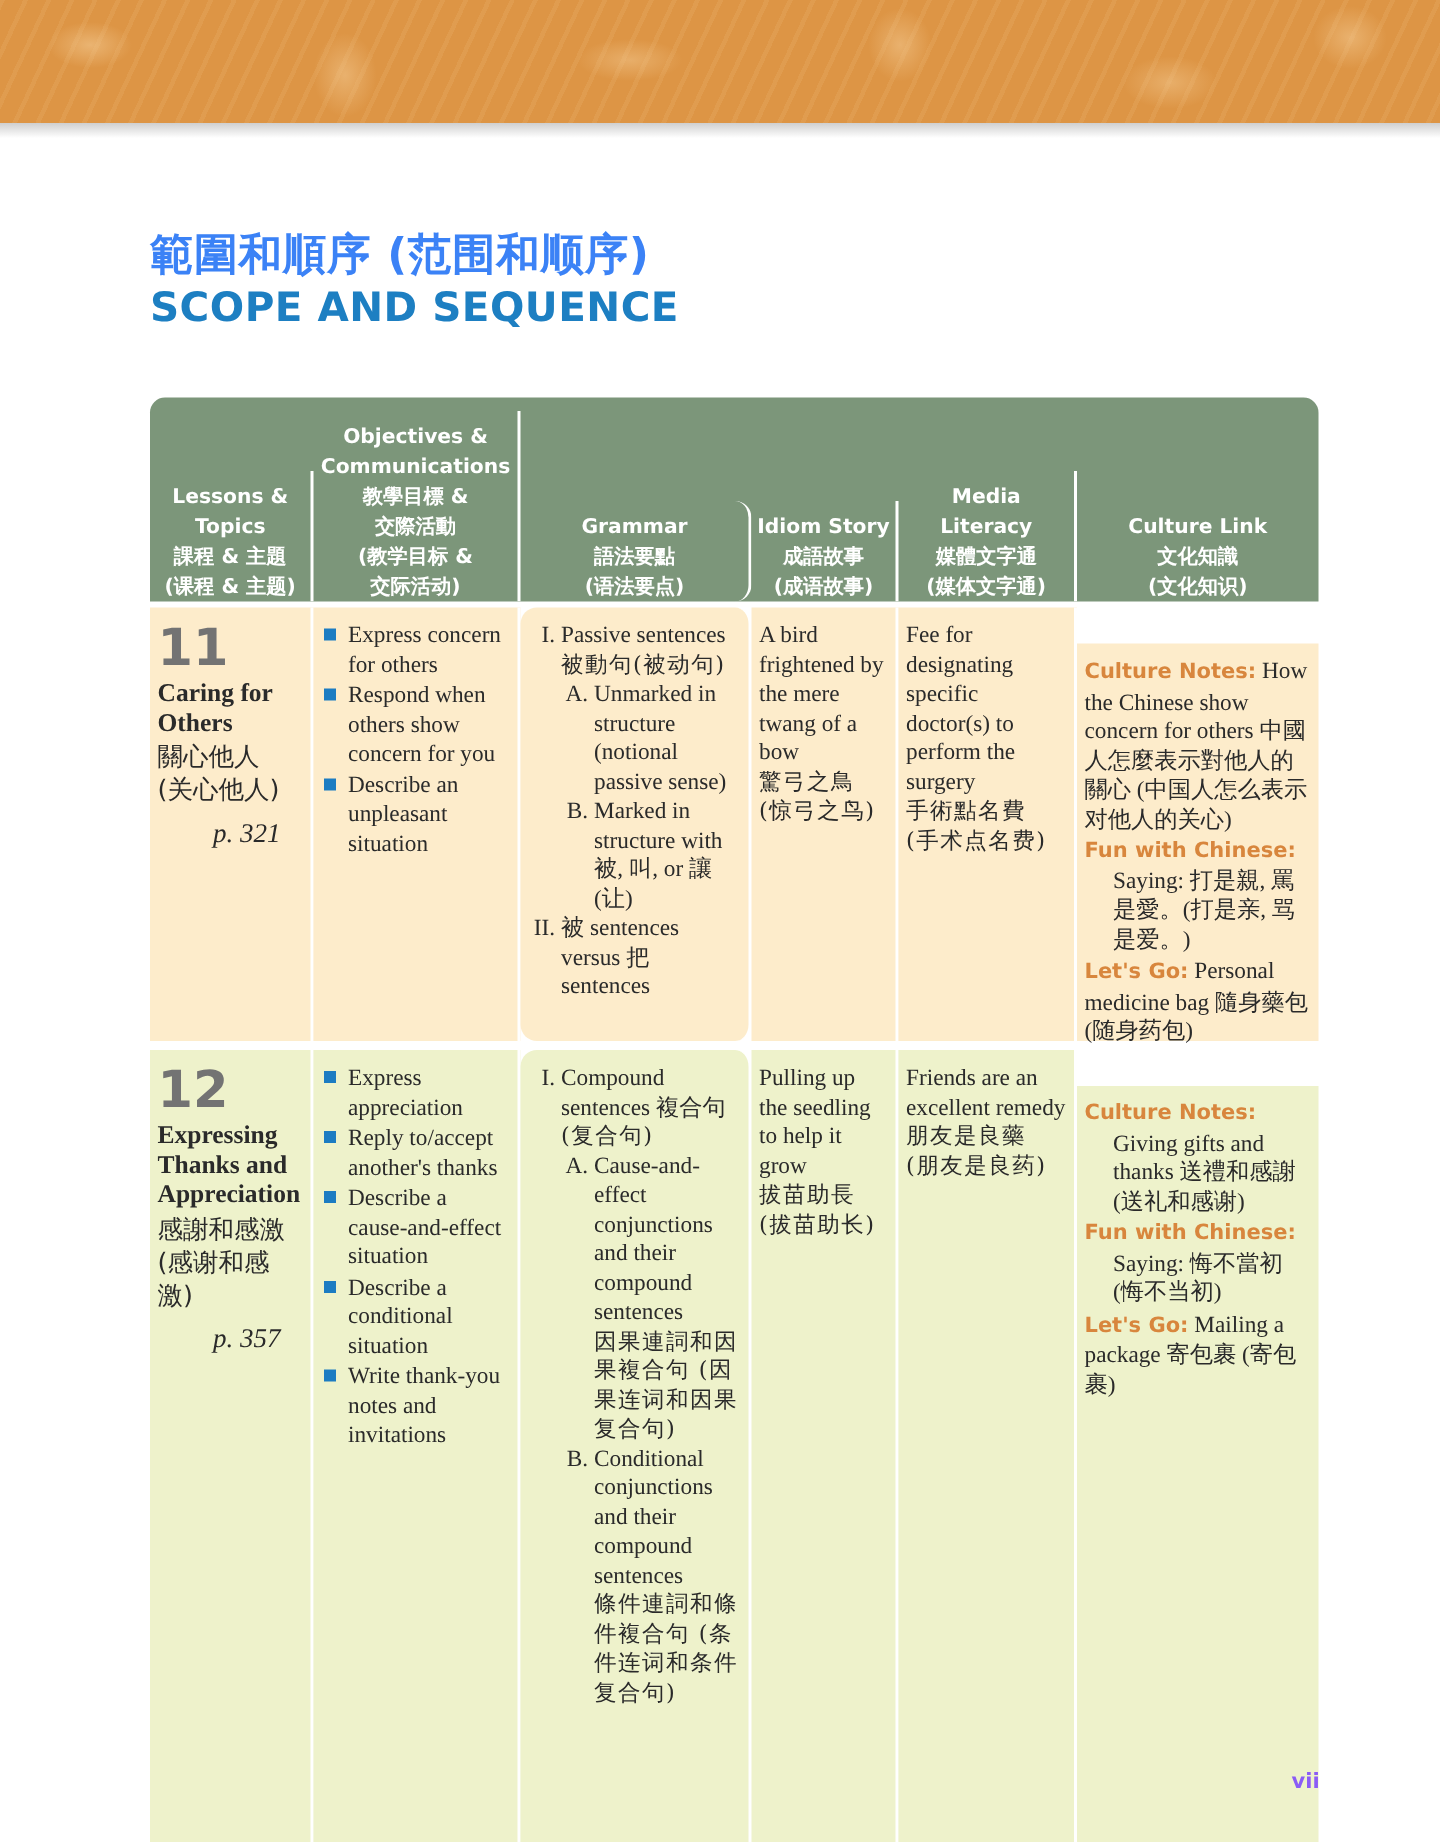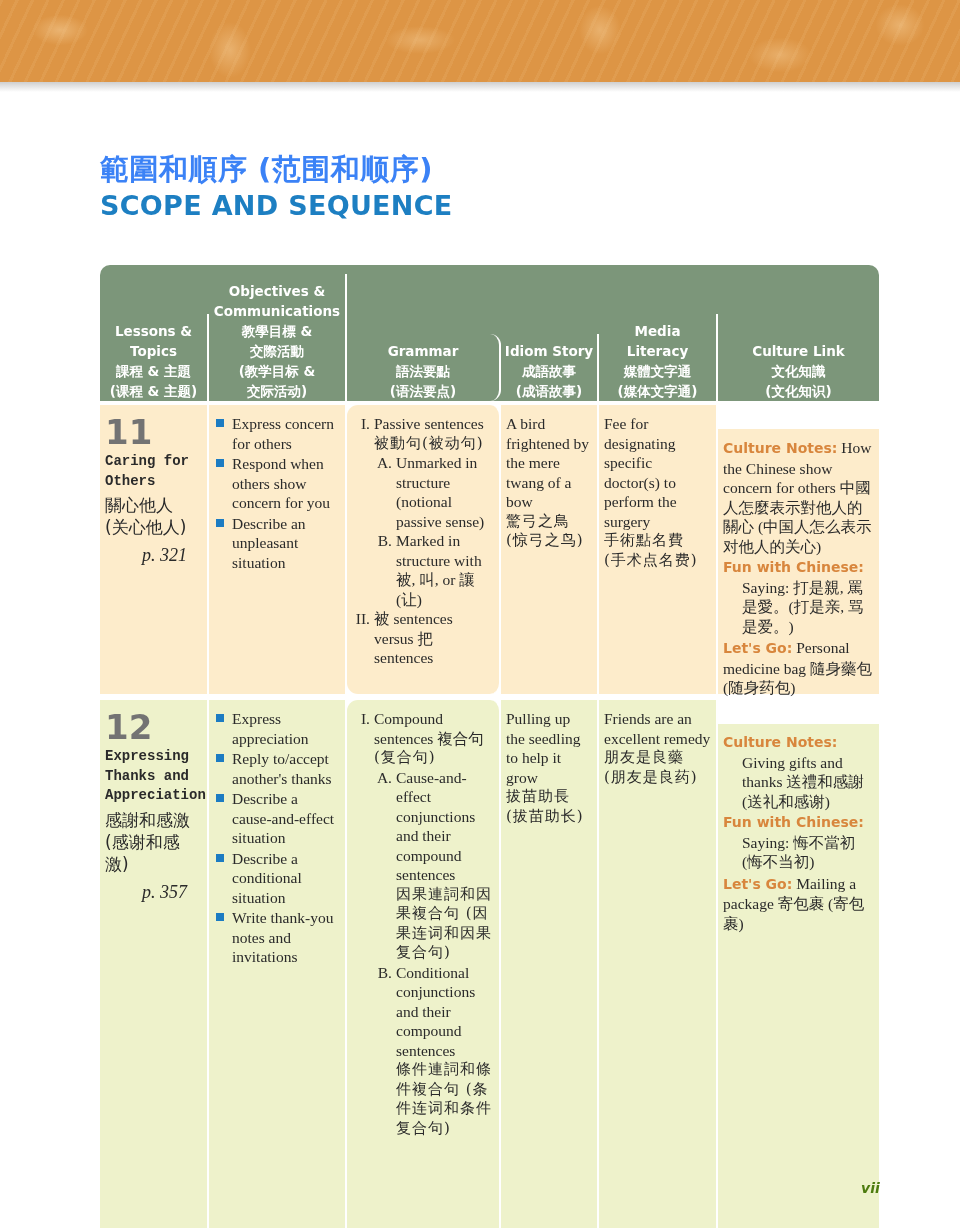--- a/index.html
+++ b/index.html
@@ -50,40 +50,40 @@
   .brow { display: flex; margin-top: 4px; }
   .brow.r2 { margin-top: 6px; }
   .brow.r1 { height: 289px; }
   .brow.r2 { height: 555px; }
   .bcell { border-right: 2px solid #ffffff; padding: 9px 5px 0 5px; font-size: 15.5px; line-height: 19.5px; }
   .bcell:last-child { border-right: none; }
   .r1 .bcell { background: #fdeccb; }
   .r2 .bcell { background: #eef2cb; }
 
   .lesson-num { font-family: "DejaVu Sans", sans-serif; font-weight: bold; font-size: 34px; line-height: 36px; color: #737373; margin-bottom: 2px; }
-  .lesson-title-en { font-weight: bold; font-size: 14px; line-height: 19.5px; font-family: Liberation Mono, monospace; }
+  .lesson-title-en { font-weight: bold; font-size: 17px; line-height: 19.5px; }
   .lesson-title-zh { font-family: "DejaVu Sans", sans-serif; font-size: 17px; line-height: 22px; margin-top: 3px; }
   .lesson-page { font-style: italic; font-size: 18px; margin-top: 8px; margin-left: 37px; }
 
   .obj-list { list-style: none; }
   .obj-list li { position: relative; padding-left: 18px; margin-bottom: 1px; }
   .obj-list li .bullet { position: absolute; left: 2px; top: 5px; width: 8px; height: 8px; background: #1c7cc2; }
 
   .g-item { display: flex; }
   .g-mark { flex: 0 0 auto; text-align: right; width: 22px; padding-right: 4px; }
   .g-body { flex: 1; }
   .zh { font-family: "DejaVu Serif", serif; font-size: 15px; letter-spacing: 1px; }
 
   .cl-block { margin-bottom: 2px; }
   .cl-label { font-family: "DejaVu Sans", sans-serif; font-weight: bold; color: #d8863d; font-size: 14px; }
   .cl-body { padding-left: 19px; }
 
   .page-num {
     position: absolute; left: 861px; top: 1180px;
-    font-family: "DejaVu Sans", sans-serif; font-weight: bold; font-size: 14px; color: #4d7c0f; font-style: italic;
+    font-family: "DejaVu Sans", sans-serif; font-weight: bold; font-size: 14px; color: #8b5cf6;
   }
 </style>
 </head>
 <body>
 
 <div class="banner"></div>
 <div class="banner-shadow"></div>
 
 <h1 class="title-zh">範圍和順序 (范围和顺序)</h1>
 <h2 class="title-en">SCOPE AND SEQUENCE</h2>

